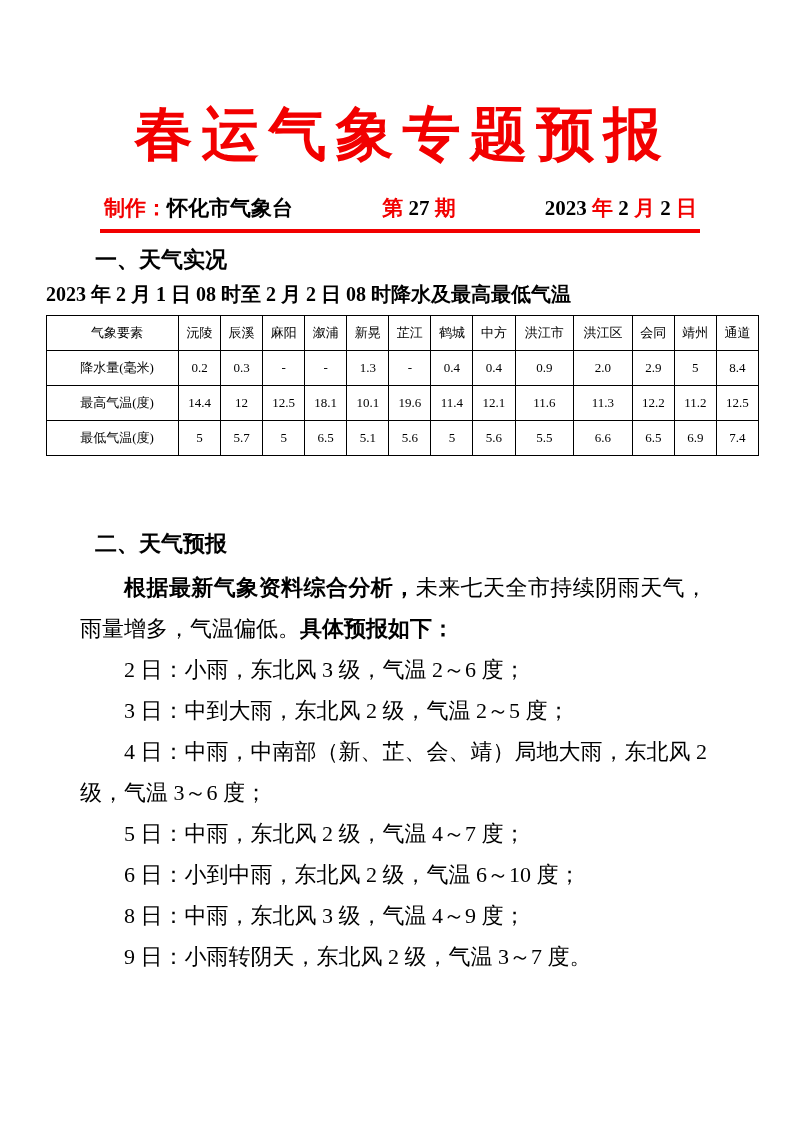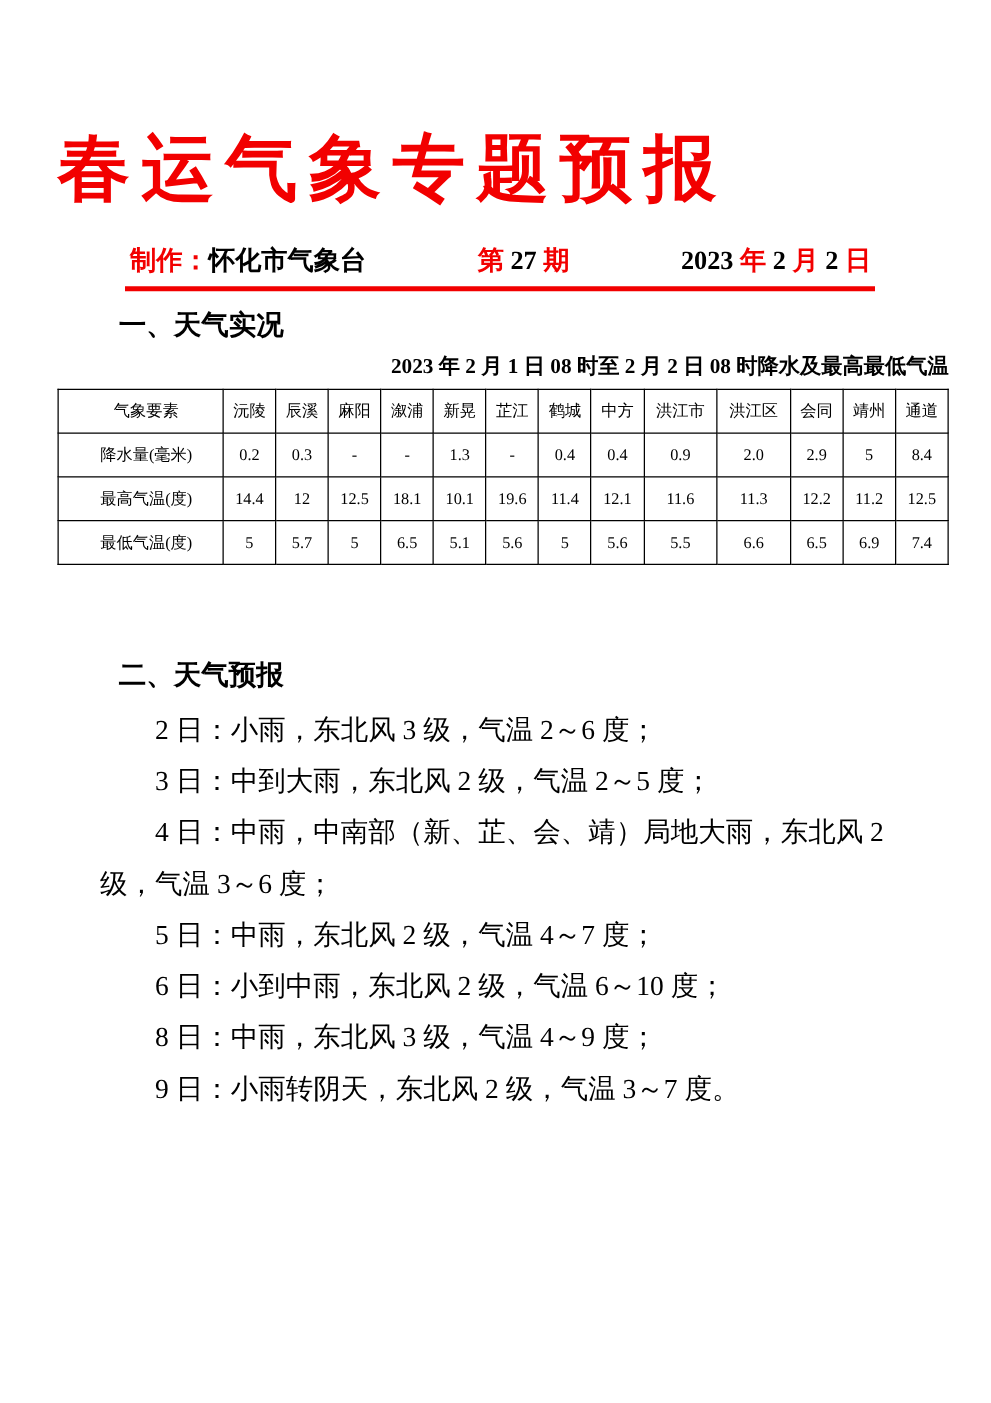--- a/index.html
+++ b/index.html
@@ -10,20 +10,21 @@
     font-family: "Liberation Serif", "DejaVu Serif", serif;
     color: #000;
     overflow: hidden;
   }
   .page {
     width: 793px; height: 1122px;
     padding: 86px 34px 0 46px;
   }
   .doc-title {
     margin: 0;
+    text-align: center;
     color: var(--accent);
     font-size: 58px;
     line-height: 96px;
     font-weight: bold;
     letter-spacing: 9px;
     font-family: "DejaVu Serif", serif;
     white-space: nowrap;
   }
   .meta-line {
     display: flex;
@@ -40,22 +41,22 @@
     background: var(--accent);
     margin: 0 59px 0 54px;
   }
   .sec-heading {
     font-size: 22px;
     font-weight: bold;
     margin: 12px 0 4px 49px;
   }
   .sec-heading.second { margin-top: 73px; margin-bottom: 8px; font-family: Liberation Serif, serif; }
   .table-title {
-    text-align: right;
-    font-size: 17px;
+    text-align: left;
+    font-size: 20px;
     font-weight: bold;
     margin: 6px 0 7px;
     white-space: nowrap;
   }
   table.weather {
     width: 100%;
     border-collapse: collapse;
     font-size: 13px;
   }
   table.weather th, table.weather td {
@@ -162,20 +163,21 @@
           <td>6.5</td>
           <td>6.9</td>
           <td>7.4</td>
         </tr>
       </tbody>
   </table>
 
   <div class="sec-heading second">二、天气预报</div>
 
   <div class="body-text">
+    <p><b>根据最新气象资料综合分析，</b><span>未来七天全市持续阴雨天气，雨量增多，气温偏低。</span><b>具体预报如下：</b></p>
     <div id="forecast-list">
         <p>2 日：小雨，东北风 3 级，气温 2～6 度；</p>
         <p>3 日：中到大雨，东北风 2 级，气温 2～5 度；</p>
         <p>4 日：中雨，中南部（新、芷、会、靖）局地大雨，东北风 2 级，气温 3～6 度；</p>
         <p>5 日：中雨，东北风 2 级，气温 4～7 度；</p>
         <p>6 日：小到中雨，东北风 2 级，气温 6～10 度；</p>
         <p>8 日：中雨，东北风 3 级，气温 4～9 度；</p>
         <p>9 日：小雨转阴天，东北风 2 级，气温 3～7 度。</p>
       </div>
   </div>

